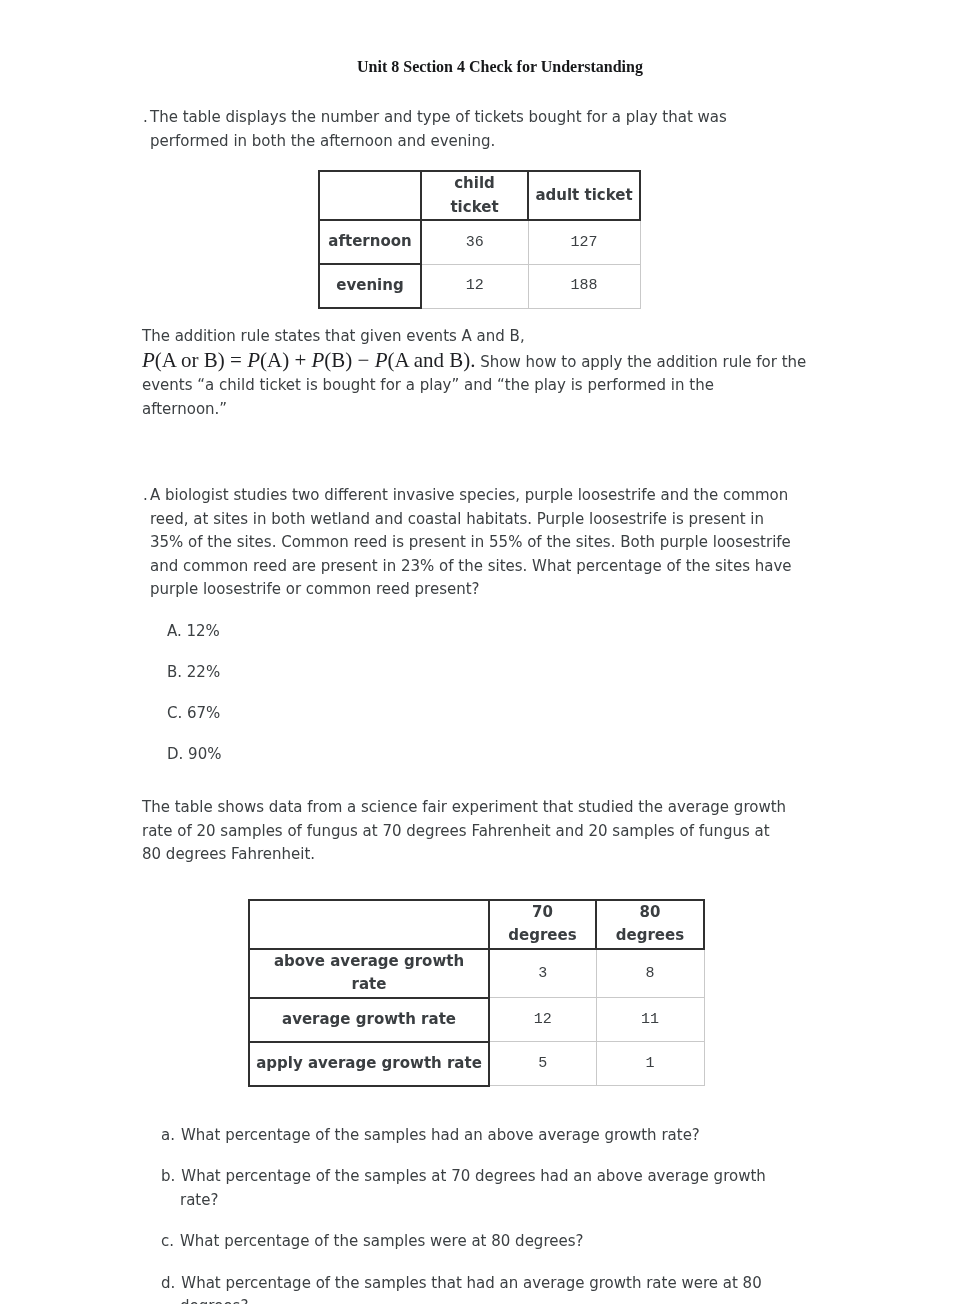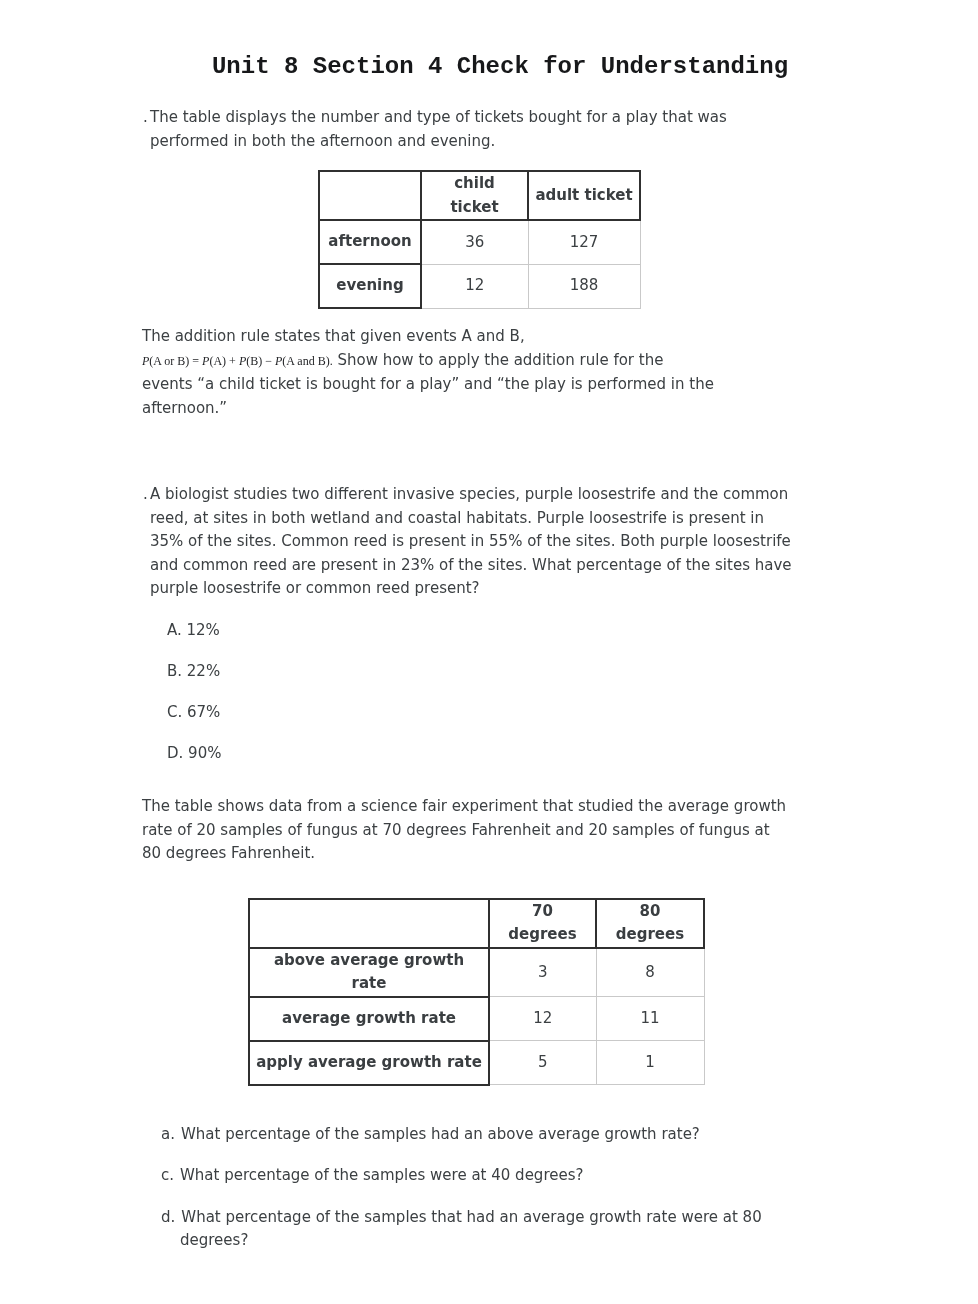--- a/index.html
+++ b/index.html
@@ -5,61 +5,61 @@
   html, body { margin: 0; padding: 0; background: #ffffff; }
   body {
     width: 978px; min-height: 1304px;
     font-family: "DejaVu Sans", sans-serif;
     font-size: 15px; line-height: 23.5px;
     color: #3c4043;
   }
   .page { padding: 0 120px 40px 142px; }
 
   h1.title {
-    font-family: Liberation Mono, monospace;
-    font-size: 24px; line-height: 30px;
+    font-family: Liberation Serif, serif;
+    font-size: 16px; line-height: 30px;
     font-weight: bold; color: #17181a;
     text-align: center;
     margin: 52px 0 0 0;
   }
 
   .para { margin: 0; }
   .pre { white-space: pre-line; }
 
   .list-para { position: relative; margin-left: 8px; }
   .list-marker { position: absolute; left: -7px; top: 0; color: #3c4043; }
 
   .q1-intro { margin-top: 24px; }
   .addition-para { margin-top: 16px; }
   .q2-text { margin-top: 63px; }
   .q3-intro { margin-top: 30px; }
 
   .math {
     font-family: "Liberation Serif", serif;
-    font-size: 12px; color: #1f2023;
+    font-size: 21px; color: #1f2023;
   }
   .math .it { font-style: italic; }
 
   table.data-table {
     border-collapse: collapse;
     table-layout: fixed;
   }
   .data-table th, .data-table td {
     height: 42px; padding: 0 6px;
     text-align: center; vertical-align: middle;
     overflow: hidden;
   }
   .data-table th {
     border: 2px solid #303030;
     font-weight: bold; color: #3a3e41;
     font-size: 15px;
   }
   .data-table td {
     border: 1px solid #c9c9c9;
-    color: #3c4043; font-size: 15px;
+    color: #3c4043; font-size: 15px; font-family: Liberation Mono, monospace;
   }
   table.t1 { margin: 17px 8px 0 176px; border-radius: 24px; }
   .t1 col.c0 { width: 102px; } .t1 col.c1 { width: 107px; } .t1 col.c2 { width: 112px; }
   table.t2 { margin: 32px 0 0 106px; }
   .t2 col.c0 { width: 240px; } .t2 col.c1 { width: 107px; } .t2 col.c2 { width: 108px; }
 
   .options { margin: 18px 0 0 25px; }
   .option + .option { margin-top: 17.5px; }
 
   .subqs { margin-top: 37px; }
@@ -162,21 +162,25 @@
       <td>1</td>
     </tr>
   </tbody>
     </table>
 
   <div class="subqs">
     <div class="subq">
       <span class="subq-label">a.</span><span class="pre">What percentage of the samples had an above average growth rate?</span>
     </div>
     <div class="subq">
-      <span class="subq-label">c.</span><span class="pre">What percentage of the samples were at 40 degrees?</span>
+      <span class="subq-label">b.</span><span class="pre">What percentage of the samples at 70 degrees had an above average growth
+rate?</span>
+    </div>
+    <div class="subq">
+      <span class="subq-label">c.</span><span class="pre">What percentage of the samples were at 80 degrees?</span>
     </div>
     <div class="subq">
       <span class="subq-label">d.</span><span class="pre">What percentage of the samples that had an average growth rate were at 80
 degrees?</span>
     </div>
   </div>
 
 </div>
 
 </body></html>

